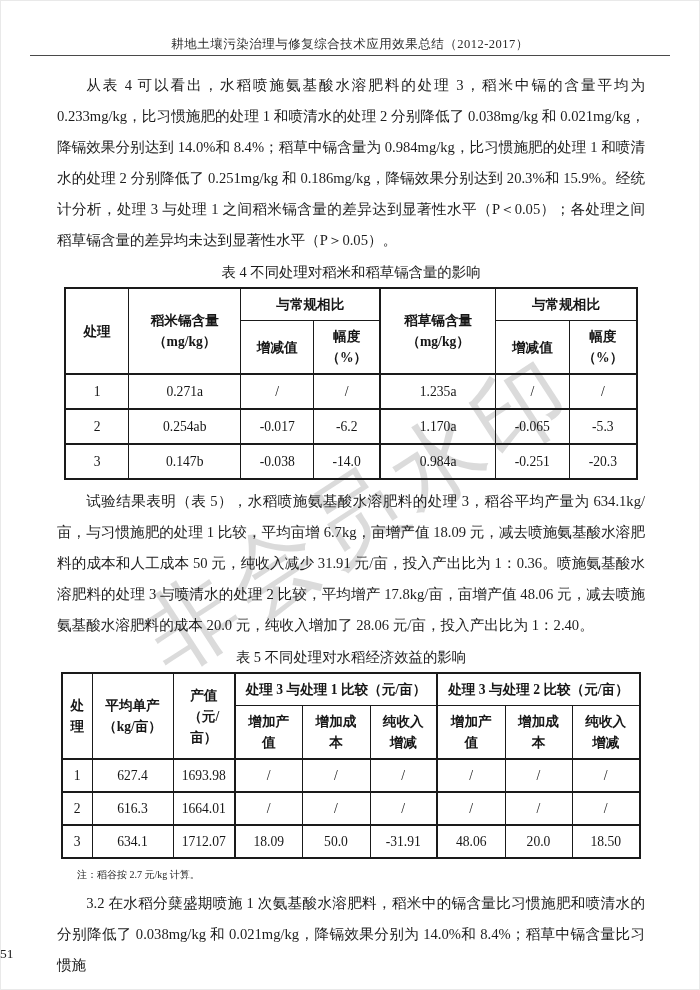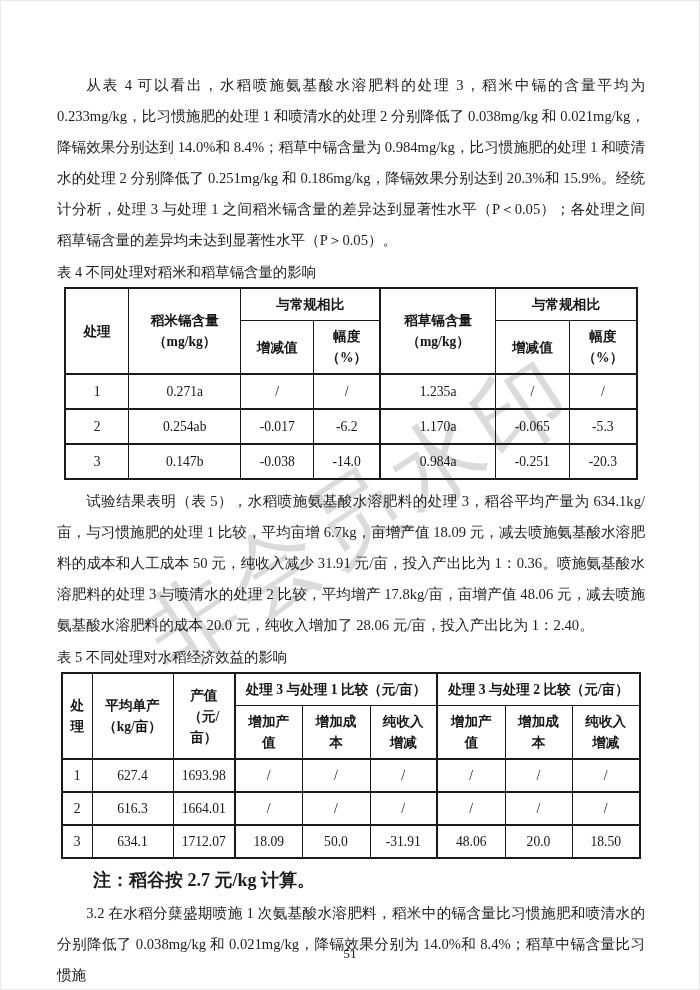--- a/index.html
+++ b/index.html
@@ -16,48 +16,51 @@
     color:rgba(125,125,125,0.28); font-family:"Liberation Sans",sans-serif;
     z-index:0; pointer-events:none;
   }
   
   .hdr{position:absolute; top:0; left:30px; right:30px; text-align:center;
        border-bottom:1.5px solid #4a4a4a; padding-top:36px; padding-bottom:2px; z-index:1;}
   .hdr-title{font-size:12.5px; color:#2a2a2a; letter-spacing:.5px;}
   
   .content{position:absolute; top:64px; left:57px; width:588px; z-index:1;}
   p.body{font-size:14.6px; line-height:31px; text-align:justify; text-indent:2em; margin:6px 0 0 0;}
-  .caption{font-size:14.4px; text-align:left; margin:7px 0 5px 0;}
+  .caption{font-size:14.4px; text-align:center; margin:7px 0 5px 0;}
   .heading{font-size:14.6px; font-weight:bold; font-family:"Liberation Sans",sans-serif;
            margin:9px 0 2px 0; padding-left:2em;}
-  .note{font-size:18px; margin:9px 0 0 0; padding-left:2em;font-weight:bold;}
+  .note{font-size:10px; margin:9px 0 0 0; padding-left:2em;}
   
   table{border-collapse:collapse; table-layout:fixed; margin:0 auto;
         font-size:13.6px; color:#161616;}
   .t4{width:574px;} .t5{width:580px;}
   th,td{border:1px solid #1a1a1a; text-align:center; vertical-align:middle; padding:2px 1px;}
   table{border:2px solid #1a1a1a;}
   th{font-weight:bold; white-space:pre-line; line-height:21px; padding:5px 1px;}
   td{white-space:nowrap; line-height:20px;}
   .t4 tbody td{height:29px; border-top-width:2px;}
   .t5 tbody td{height:27px; border-top-width:2px;}
   .t4 tbody td:nth-child(5), .t4 .grp-straw{border-left-width:2.5px;}
   .t5 tbody td:nth-child(4), .t5 .grp-a{border-left-width:2px;}
   .t5 tbody td:nth-child(7), .t5 .grp-b{border-left-width:2px;margin-left:30px;}
   
   .pagenum{position:absolute; bottom:28px; left:0; width:100%;
-           text-align:center; font-size:13.5px; color:#222; z-index:1;}
+           text-align:left; font-size:13.5px; color:#222; z-index:1;}
 </style>
 </head>
 <body>
 
 <div class="page">
 
   <div class="watermark">非会员水印</div>
 
+  <div class="hdr">
+    <div class="hdr-title">耕地土壤污染治理与修复综合技术应用效果总结（2012-2017）</div>
+  </div>
 
   <div class="content">
 
     <p class="body">从表 4 可以看出，水稻喷施氨基酸水溶肥料的处理 3，稻米中镉的含量平均为 0.233mg/kg，比习惯施肥的处理 1 和喷清水的处理 2 分别降低了 0.038mg/kg 和 0.021mg/kg，降镉效果分别达到 14.0%和 8.4%；稻草中镉含量为 0.984mg/kg，比习惯施肥的处理 1 和喷清水的处理 2 分别降低了 0.251mg/kg 和 0.186mg/kg，降镉效果分别达到 20.3%和 15.9%。经统计分析，处理 3 与处理 1 之间稻米镉含量的差异达到显著性水平（P＜0.05）；各处理之间稻草镉含量的差异均未达到显著性水平（P＞0.05）。</p>
 
     <div class="caption">表 4  不同处理对稻米和稻草镉含量的影响</div>
 
     <table class="t4">
       <colgroup>
         <col style="width:63px">

